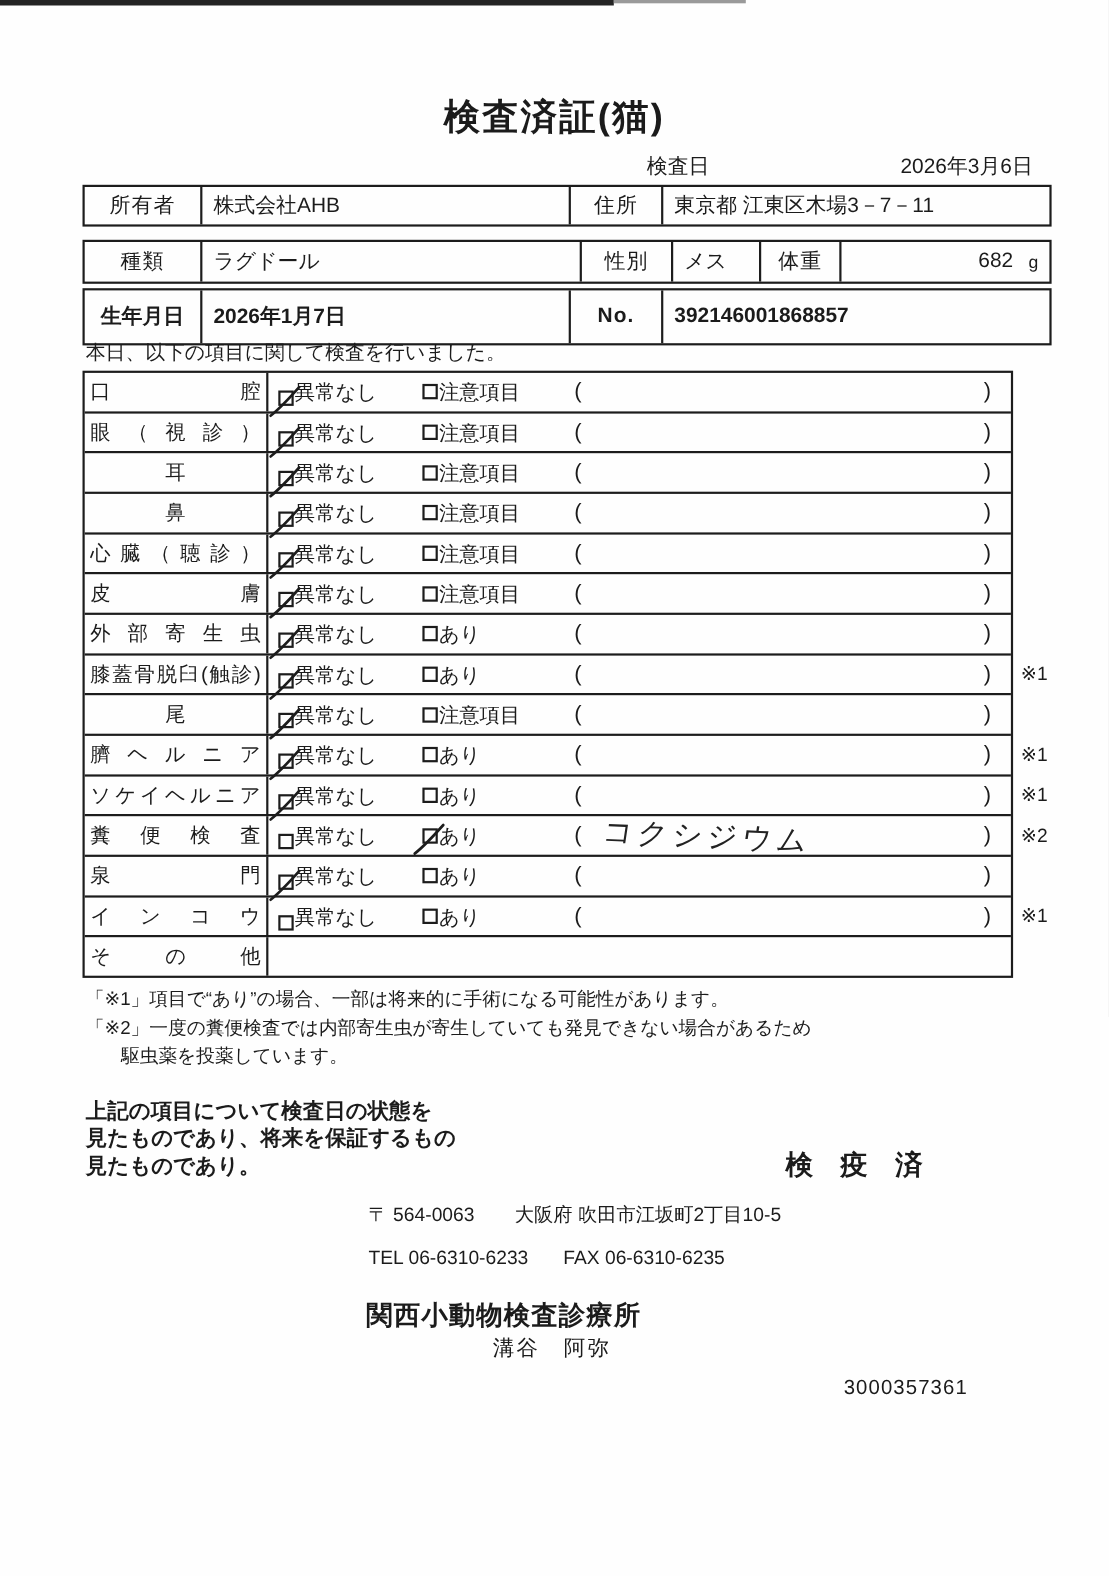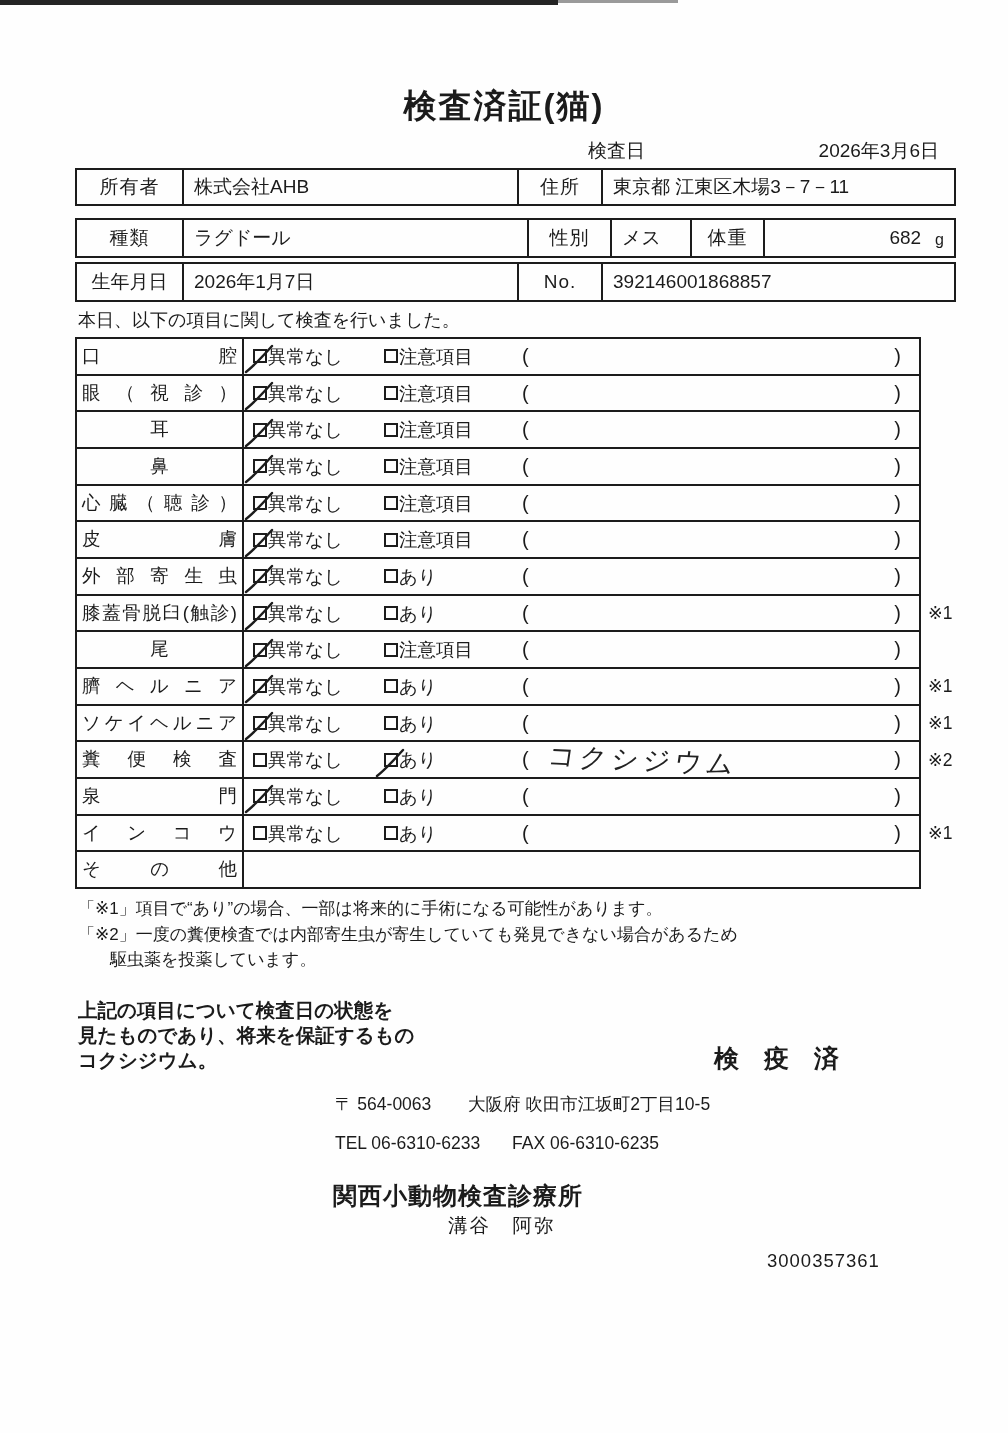--- a/index.html
+++ b/index.html
@@ -40,21 +40,21 @@
   .chk-table{position:absolute;top:337px;left:75px;width:846px;height:552px;
     border:2.5px solid #1c1c1c;box-sizing:border-box;display:flex;flex-direction:column;}
   .chk-row{flex:1;display:flex;border-bottom:2px solid #1c1c1c;position:relative;box-sizing:border-box;}
   .chk-row:last-child{border-bottom:none;}
   .row-label{width:167px;flex:none;border-right:2px solid #1c1c1c;box-sizing:border-box;
     font-size:18.5px;padding:0 5px;display:block;line-height:34.5px;overflow:hidden;}
   .row-label.spread{text-align:justify;text-align-last:justify;}
   .row-label.center{text-align:center;text-align-last:center;}
   .row-content{flex:1;display:flex;align-items:center;padding-left:9px;position:relative;}
   .opt{display:flex;align-items:center;font-size:18.5px;}
-  .opt1{width:131px;flex:none;}
+  .opt1{width:131px;flex:none;align-items:flex-end;}
   .opt2{width:138px;flex:none;}
   .cb{width:14px;height:14px;border:2px solid #1c1c1c;flex:none;margin-right:1px;
     position:relative;box-sizing:border-box;}
   .cb svg{display:none;position:absolute;left:-13px;top:-9px;overflow:visible;}
   .cb.checked svg{display:block;}
   .parens{flex:1;display:flex;align-items:center;font-size:20px;position:relative;}
   .parens .close{position:absolute;right:18px;}
   .note{position:absolute;left:26px;top:-6px;font-size:27px;letter-spacing:4px;
     transform:rotate(2.5deg) skewX(-6deg);white-space:nowrap;color:#222;}
   .marker{position:absolute;right:-49px;top:50%;transform:translateY(-50%);
@@ -104,21 +104,21 @@
     <div class="cell val w345">ラグドール</div>
     <div class="cell lab w83">性別</div>
     <div class="cell val w80">メス</div>
     <div class="cell lab w73">体重</div>
     <div class="cell val flex1 weight-val">
       <span>682</span>
       <span class="unit">g</span>
     </div>
   </div>
 
-  <div class="row-box" style="top:262px;height:40px;">
+  <div class="row-box" style="top:262px;height:52px;font-weight:bold;">
     <div class="cell lab w105" style="letter-spacing:0;">生年月日</div>
     <div class="cell val w335">2026年1月7日</div>
     <div class="cell lab w84">No.</div>
     <div class="cell val flex1">392146001868857</div>
   </div>
 
   <div class="intro">本日、以下の項目に関して検査を行いました。</div>
 
   <div class="chk-table">
     <div style="display:contents;"><div class="chk-row">
@@ -447,21 +447,21 @@
 
   <div class="footnotes">
     <div>「※1」項目で“あり”の場合、一部は将来的に手術になる可能性があります。</div>
     <div>「※2」一度の糞便検査では内部寄生虫が寄生していても発見できない場合があるため</div>
     <div class="indent">駆虫薬を投薬しています。</div>
   </div>
 
   <div class="disclaimer">
     <div>上記の項目について検査日の状態を</div>
     <div>見たものであり、将来を保証するもの</div>
-    <div>コクシジウム。</div>
+    <div>見たものであり。</div>
   </div>
 
   <div class="quarantine">検 疫 済</div>
 
   <div class="addr-line">
     <span class="postal">〒 564-0063</span>
     <span class="street">大阪府 吹田市江坂町2丁目10-5</span>
   </div>
   <div class="tel-line">
     <span class="tel">TEL 06-6310-6233</span>

